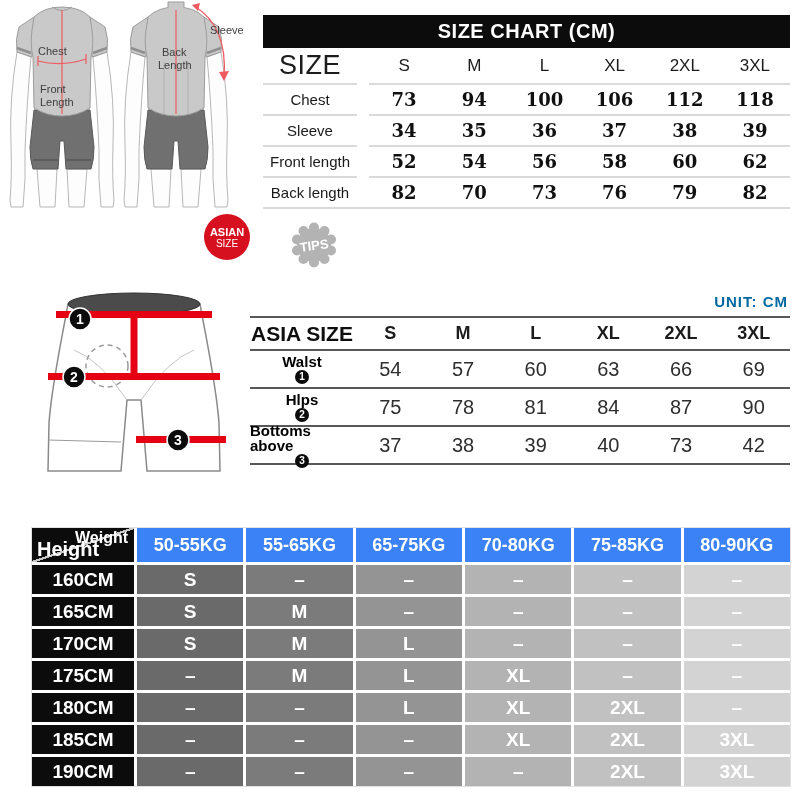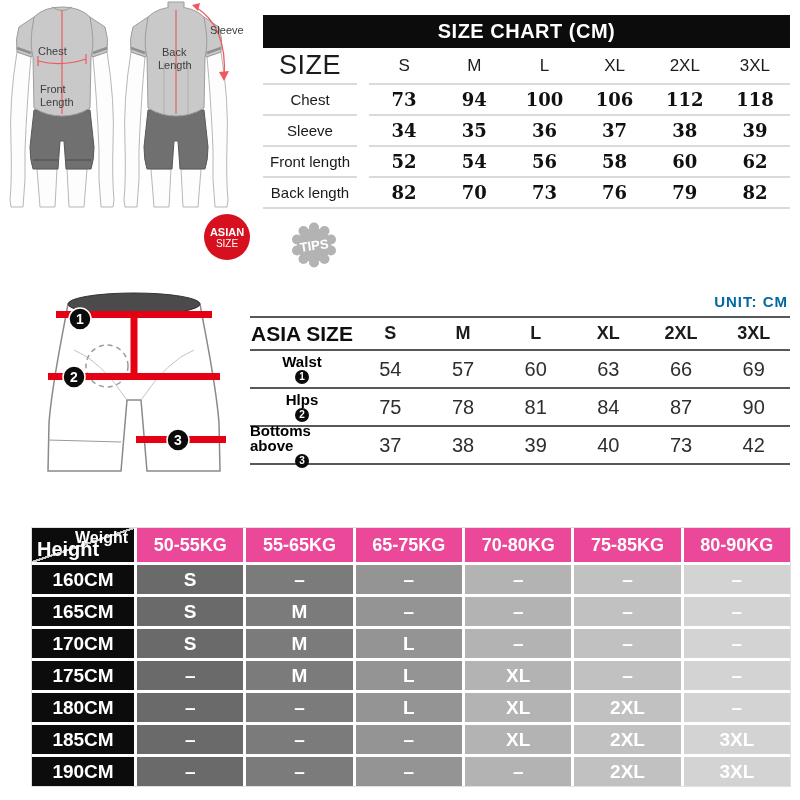--- a/index.html
+++ b/index.html
@@ -49,21 +49,21 @@
   .asia-val { font-size:20px; color:#2e2e2e; }
   .circle-num { width:14px; height:14px; border-radius:50%; background:#0b0b0b; color:#fff;
     font-size:10px; font-weight:bold; display:flex; align-items:center; justify-content:center;
     line-height:14px; margin-top:1px; }
 
   
   .hw { position:absolute; left:32px; top:528px; width:758px; display:grid;
     grid-template-columns:102px repeat(6,1fr); grid-template-rows:34px repeat(7,29px);
     gap:3px; background:#fff; outline:1px solid #e0e0e0; }
   .hw-cell { display:flex; align-items:center; justify-content:center; color:#fff; font-weight:bold; }
-  .hw-head { background:#ec4899; font-size:18px; }
+  .hw-head { background:#3b82f6; font-size:18px; }
   .hw-height { background:#0c0c0c; font-size:19px; }
   .hw-val { font-size:19px; }
   .hw-corner { position:relative; background-color:#0c0c0c;
     background-image:linear-gradient(to bottom right, transparent calc(50% - 1px),
       #c9c9c9 calc(50% - 1px), #c9c9c9 calc(50% + 1px), transparent calc(50% + 1px)); }
   .hw-corner .w { position:absolute; top:1px; right:6px; color:#fff; font-weight:bold; font-size:16px; }
   .hw-corner .h { position:absolute; bottom:1px; left:5px; color:#fff; font-weight:bold; font-size:20px; }
 
   
   .jersey-svg { position:absolute; left:0; top:0; }

